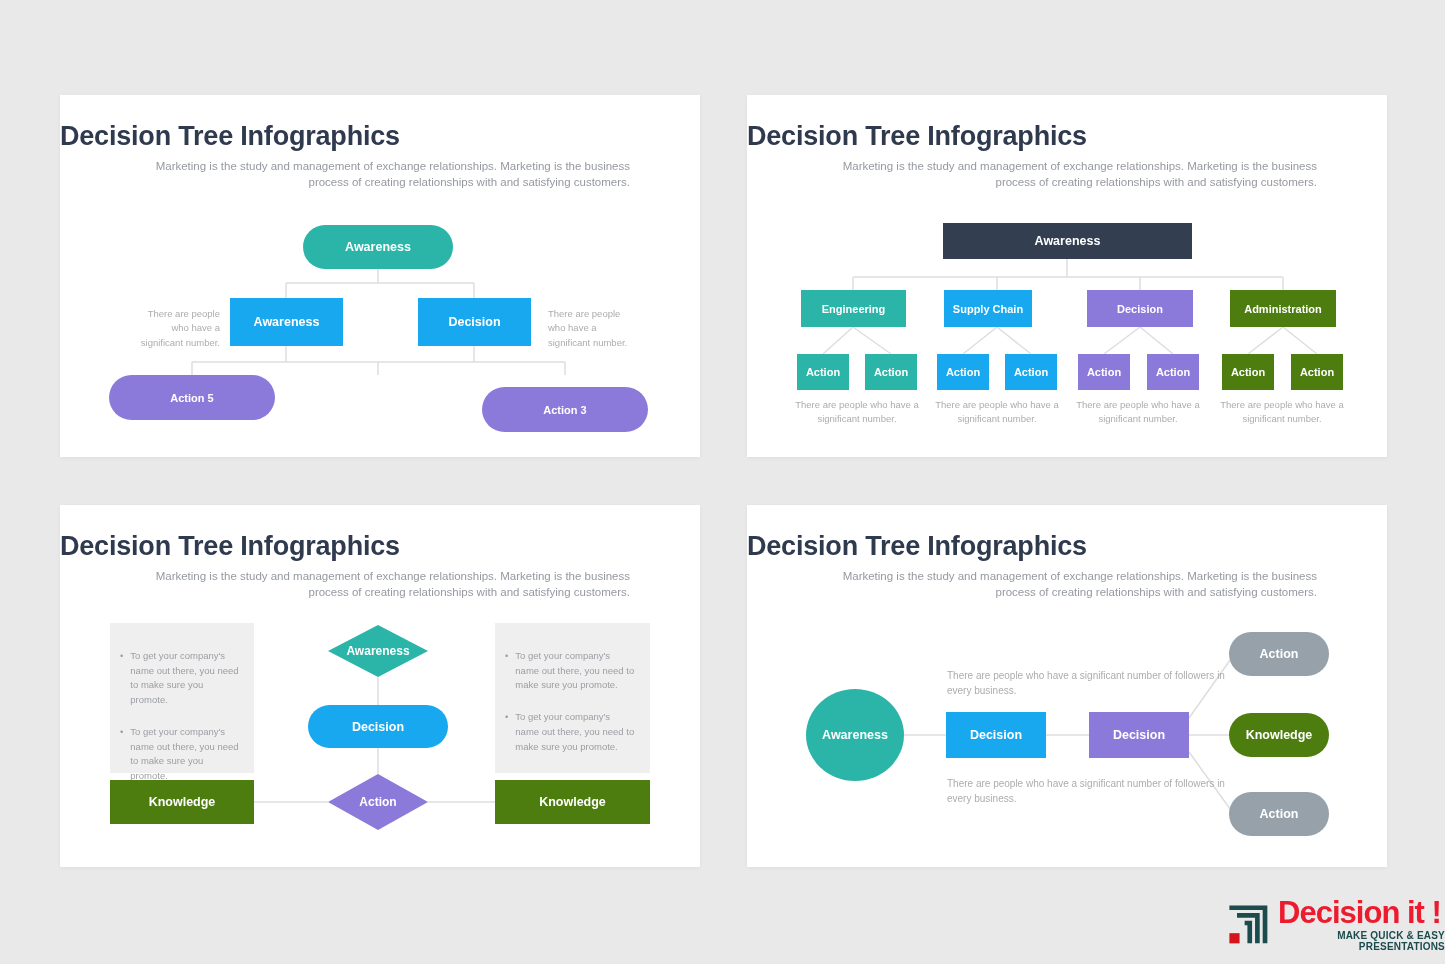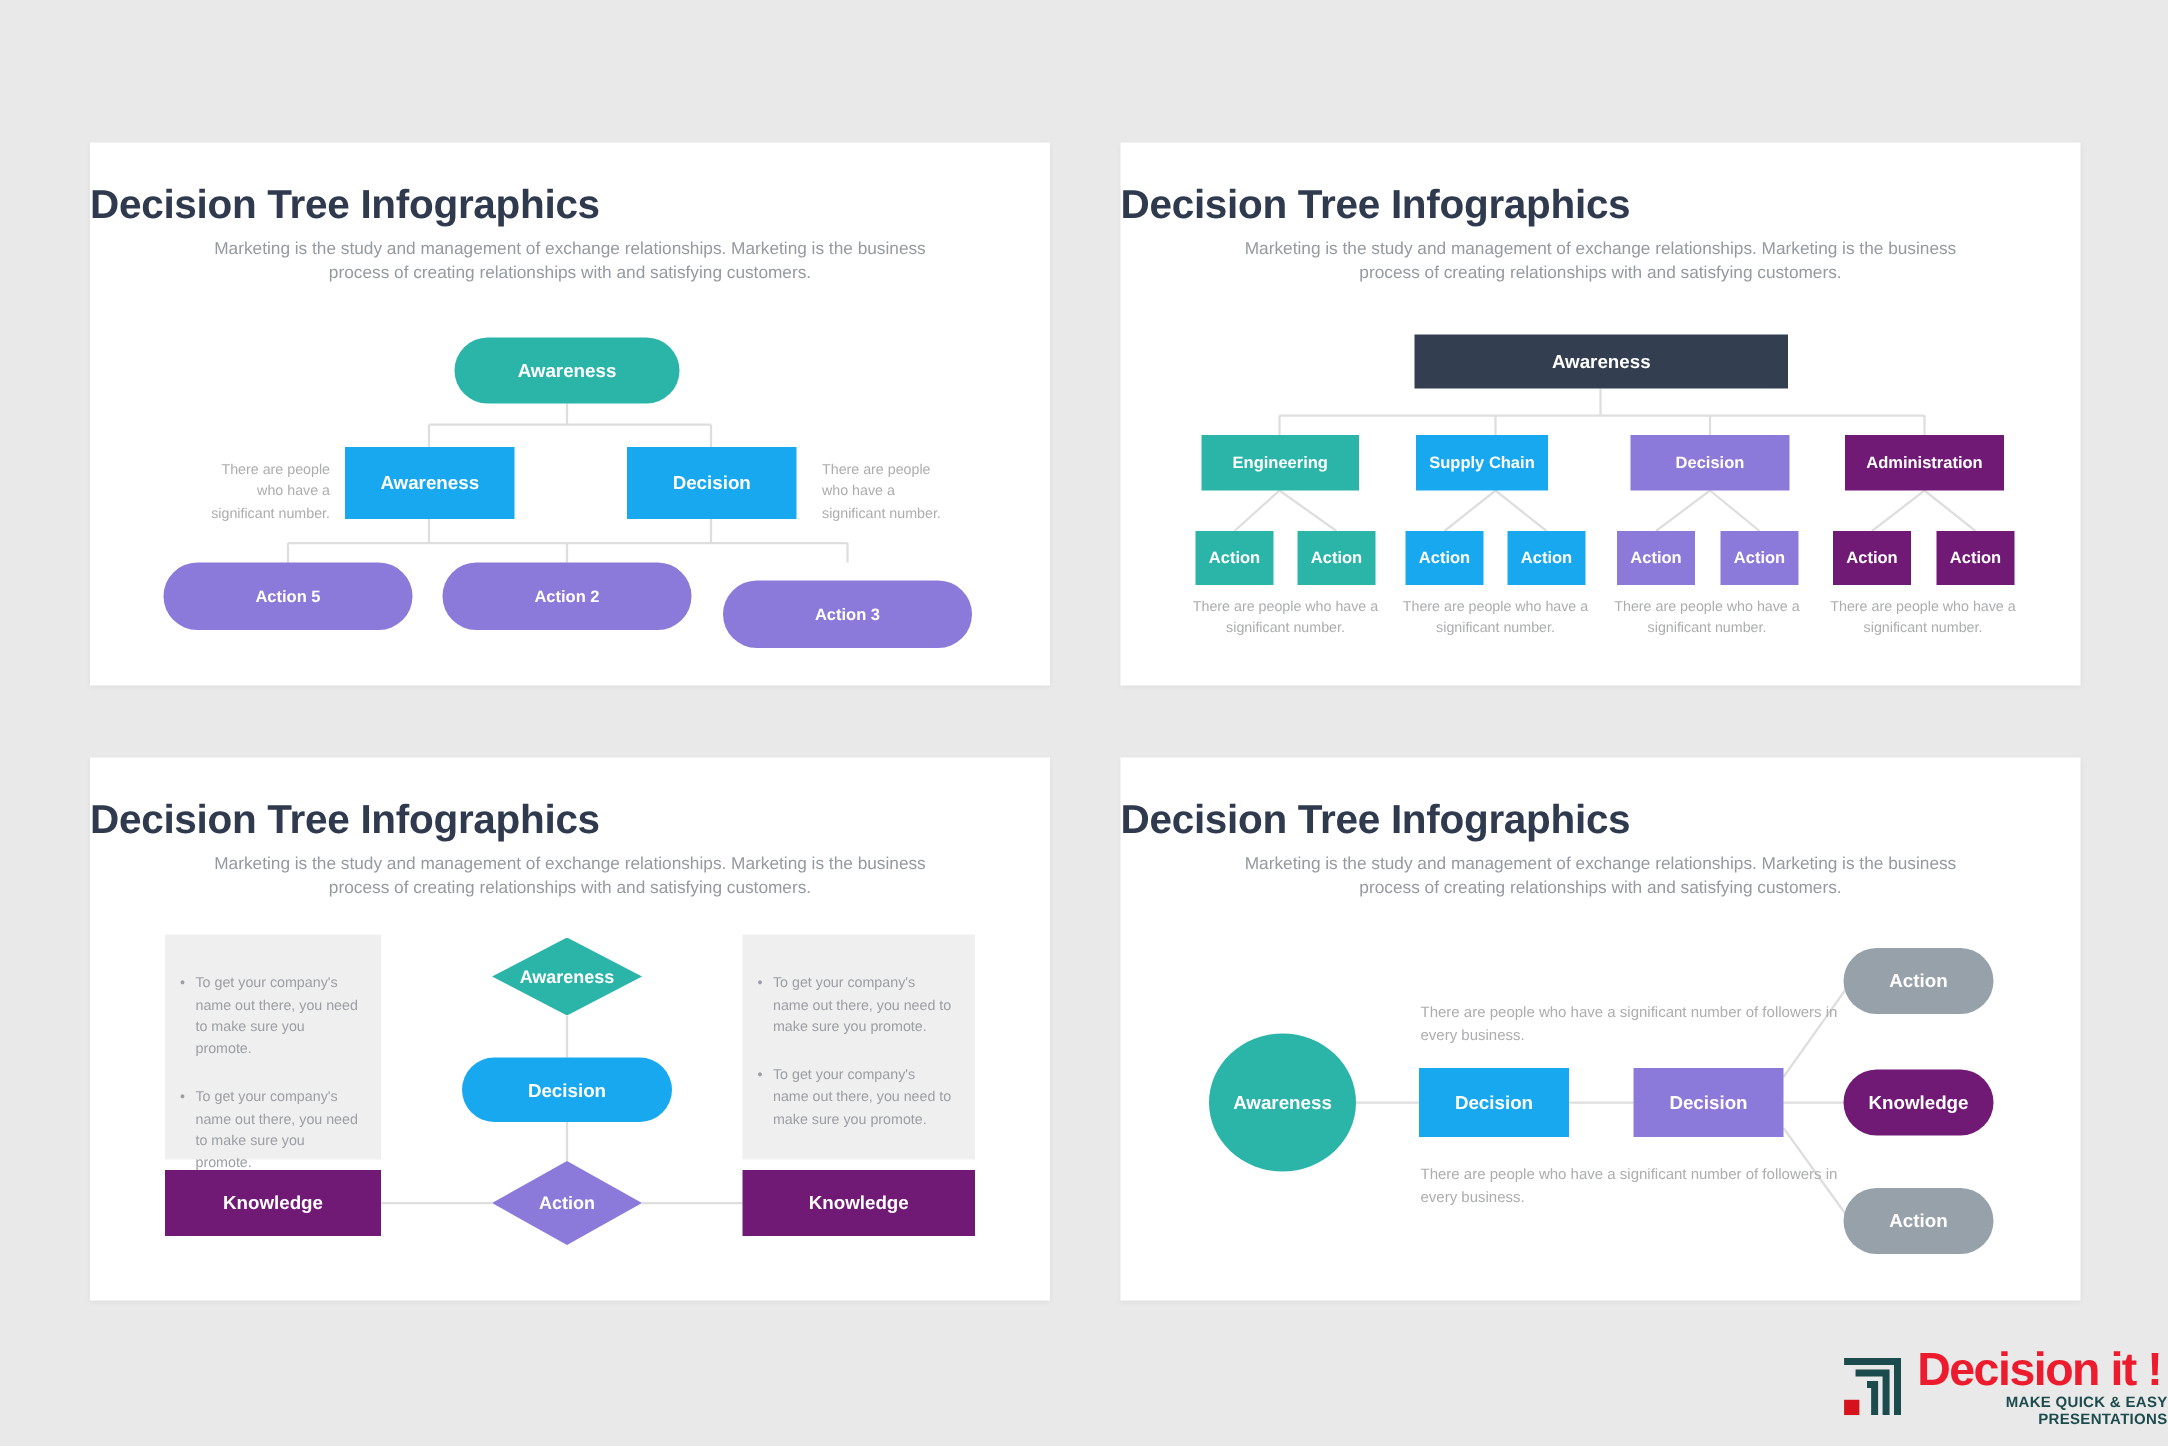--- a/index.html
+++ b/index.html
@@ -14,32 +14,32 @@
   .panel{
     position:absolute;width:640px;height:362px;background:#ffffff;
     box-shadow:0 1px 4px rgba(0,0,0,0.05);
   }
   .panel-title{
     position:absolute;top:26px;left:0;width:100%;text-align:left;
     font-size:27px;font-weight:800;color:#2f3a4f;letter-spacing:-0.2px;
   }
   .panel-subtitle{
     position:absolute;top:64px;left:50%;transform:translateX(-50%);
-    width:500px;text-align:center;font-size:11.5px;line-height:1.35;color:#9599a0;
+    width:500px;text-align:right;font-size:11.5px;line-height:1.35;color:#9599a0;
   }
   .links{position:absolute;left:0;top:0;z-index:0;}
   .links path{stroke:#dedede;stroke-width:1.5;fill:none;}
   .node{
     position:absolute;display:flex;align-items:center;justify-content:center;
     color:#ffffff;font-weight:700;font-size:12.5px;z-index:2;text-align:center;
   }
   .teal{background:#2bb5a9}
   .blue{background:#18a8f0}
   .purple{background:#8b7ad9}
-  .green{background:#701a75}
+  .green{background:#4d7c0f}
   .navy{background:#333e50}
   .grayn{background:#97a1aa}
   .pill{border-radius:999px}
   .circle{border-radius:50%}
   .diamond{clip-path:polygon(50% 0,100% 50%,50% 100%,0 50%)}
   .sm{font-size:11px}
   .note{
     position:absolute;color:#abadaf;font-size:9.5px;line-height:1.5;z-index:1;
   }
   .sidebox{
@@ -64,21 +64,20 @@
     <svg class="links" width="640" height="362">
       <path d="M318 174 V188 M226 188 H414 M226 188 V203 M414 188 V203"></path>
       <path d="M226 251 V267 M414 251 V267 M132 267 H505 M132 267 V280 M318 267 V280 M505 267 V280"></path>
     </svg>
     <div class="node teal pill" style="left:243px;top:130px;width:150px;height:44px;">Awareness</div>
     <div class="node blue" style="left:170px;top:203px;width:113px;height:48px;">Awareness</div>
     <div class="node blue" style="left:358px;top:203px;width:113px;height:48px;">Decision</div>
     <div class="note" style="left:72px;top:212px;width:88px;text-align:right;">There are people who have a significant number.</div>
     <div class="note" style="left:488px;top:212px;width:92px;text-align:left;">There are people who have a significant number.</div>
     <div class="node purple pill sm" style="left:49px;top:280px;width:166px;height:45px;">Action 5</div>
-    <div class="node purple pill sm" style="left:235px;top:280px;width:166px;height:45px;">Action 2</div>
     <div class="node purple pill sm" style="left:422px;top:292px;width:166px;height:45px;">Action 3</div>
   </div>
 
   <div class="panel" style="left:747px;top:95px;">
     <div class="panel-title">Decision Tree Infographics</div>
     <div class="panel-subtitle">Marketing is the study and management of exchange relationships. Marketing is the business process of creating relationships with and satisfying customers.</div>
     <svg class="links" width="640" height="362">
       <path d="M320 164 V182 M106 182 H536 M106 182 V195 M250 182 V195 M393 182 V195 M536 182 V195"></path>
       <path d="M106 232 L76 259 M106 232 L144 259"></path>
       <path d="M250 232 L216 259 M250 232 L284 259"></path>

